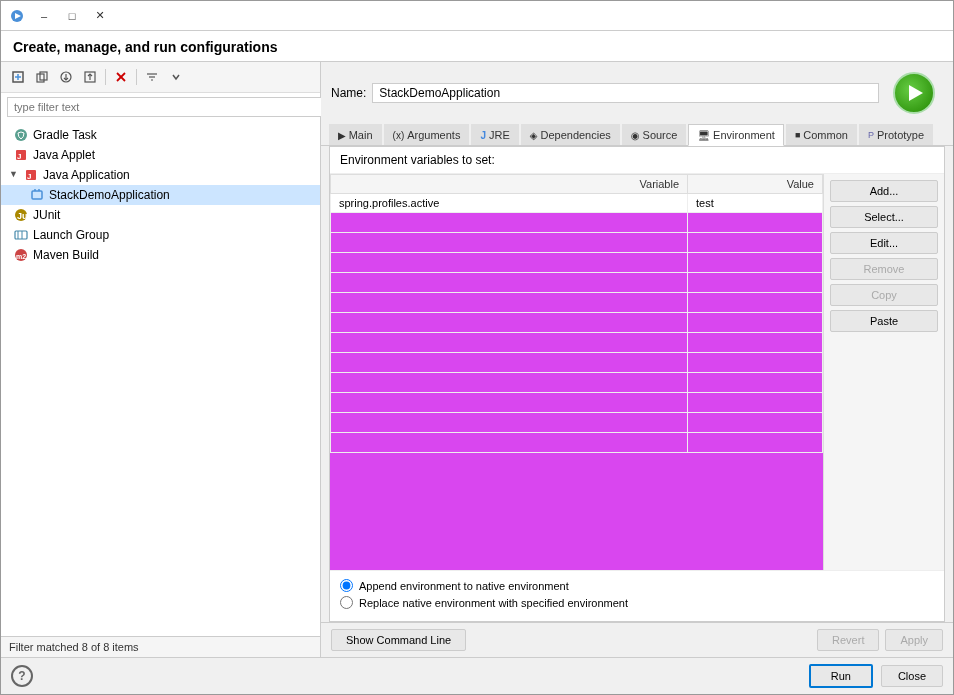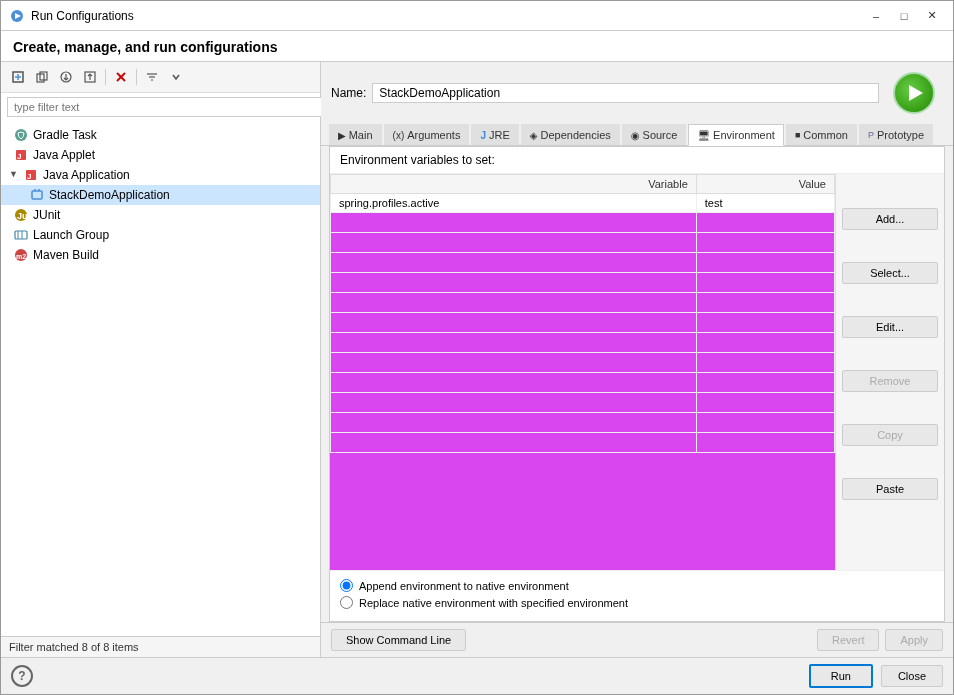--- a/index.html
+++ b/index.html
@@ -295,29 +295,28 @@
 
     .buttons-panel {
       display: flex;
       flex-direction: column;
       gap: 4px;
       padding: 6px;
       background: #f5f5f5;
       border-left: 1px solid #ddd;
     }
     .panel-btn {
-      width: 96px;
+      width: 108px;
       padding: 4px 8px;
       border: 1px solid #ccc;
       background: #e8e8e8;
       cursor: pointer;
       font-size: 11px;
       text-align: center;
       border-radius: 2px;
-      margin-top: 28px;
     }
     .panel-btn.disabled {
       color: #aaa;
       cursor: default;
     }
 
     .table-with-buttons {
       display: flex;
       flex: 1;
       overflow: hidden;
@@ -375,21 +374,20 @@
 
 <div class="window">
 
   <div class="title-bar">
     <div class="title-bar-icon">
       <svg width="14" height="14" viewBox="0 0 14 14">
         <circle cx="7" cy="7" r="6" fill="#4a90d9"></circle>
         <polygon points="5,4 11,7 5,10" fill="white"></polygon>
       </svg>
     </div>
-    <span class="title-bar-title">Run Configurations</span>
     <div class="title-bar-controls">
       <button class="title-btn">–</button>
       <button class="title-btn">□</button>
       <button class="title-btn close-btn">✕</button>
     </div>
   </div>
 
   <div class="header-section">
     <div style="display:flex; align-items:flex-start; gap:10px;">
       <div>

